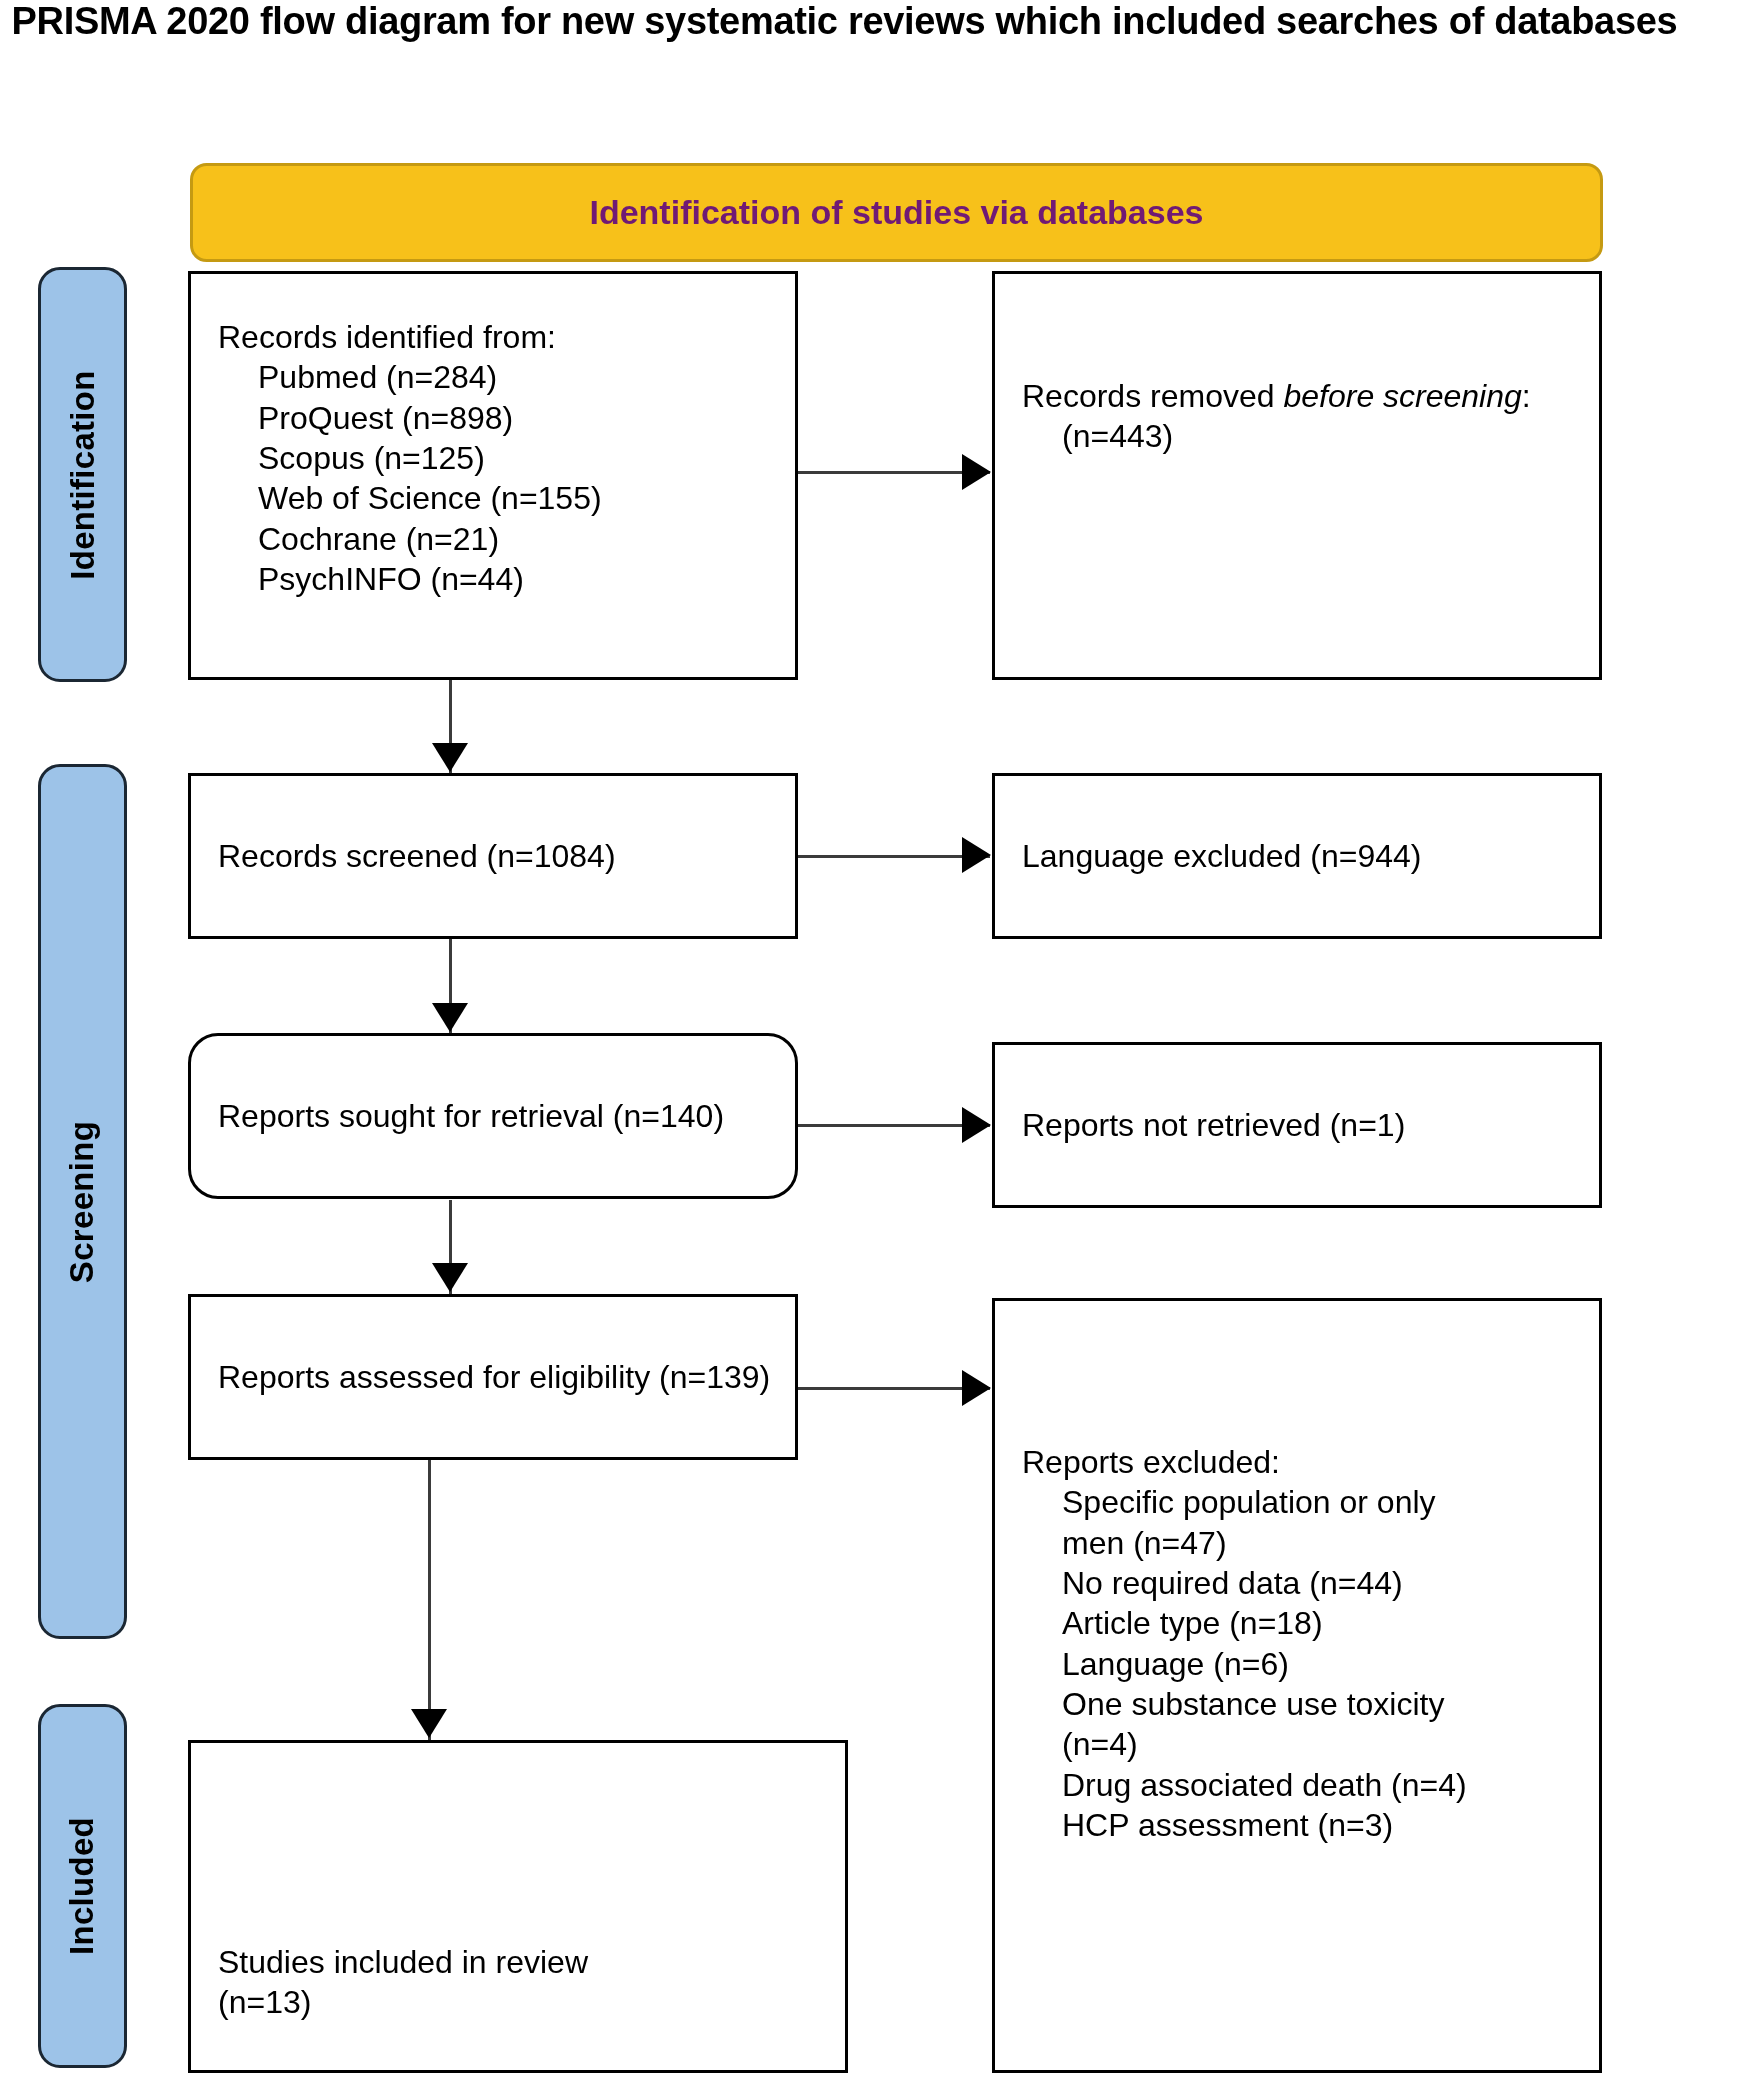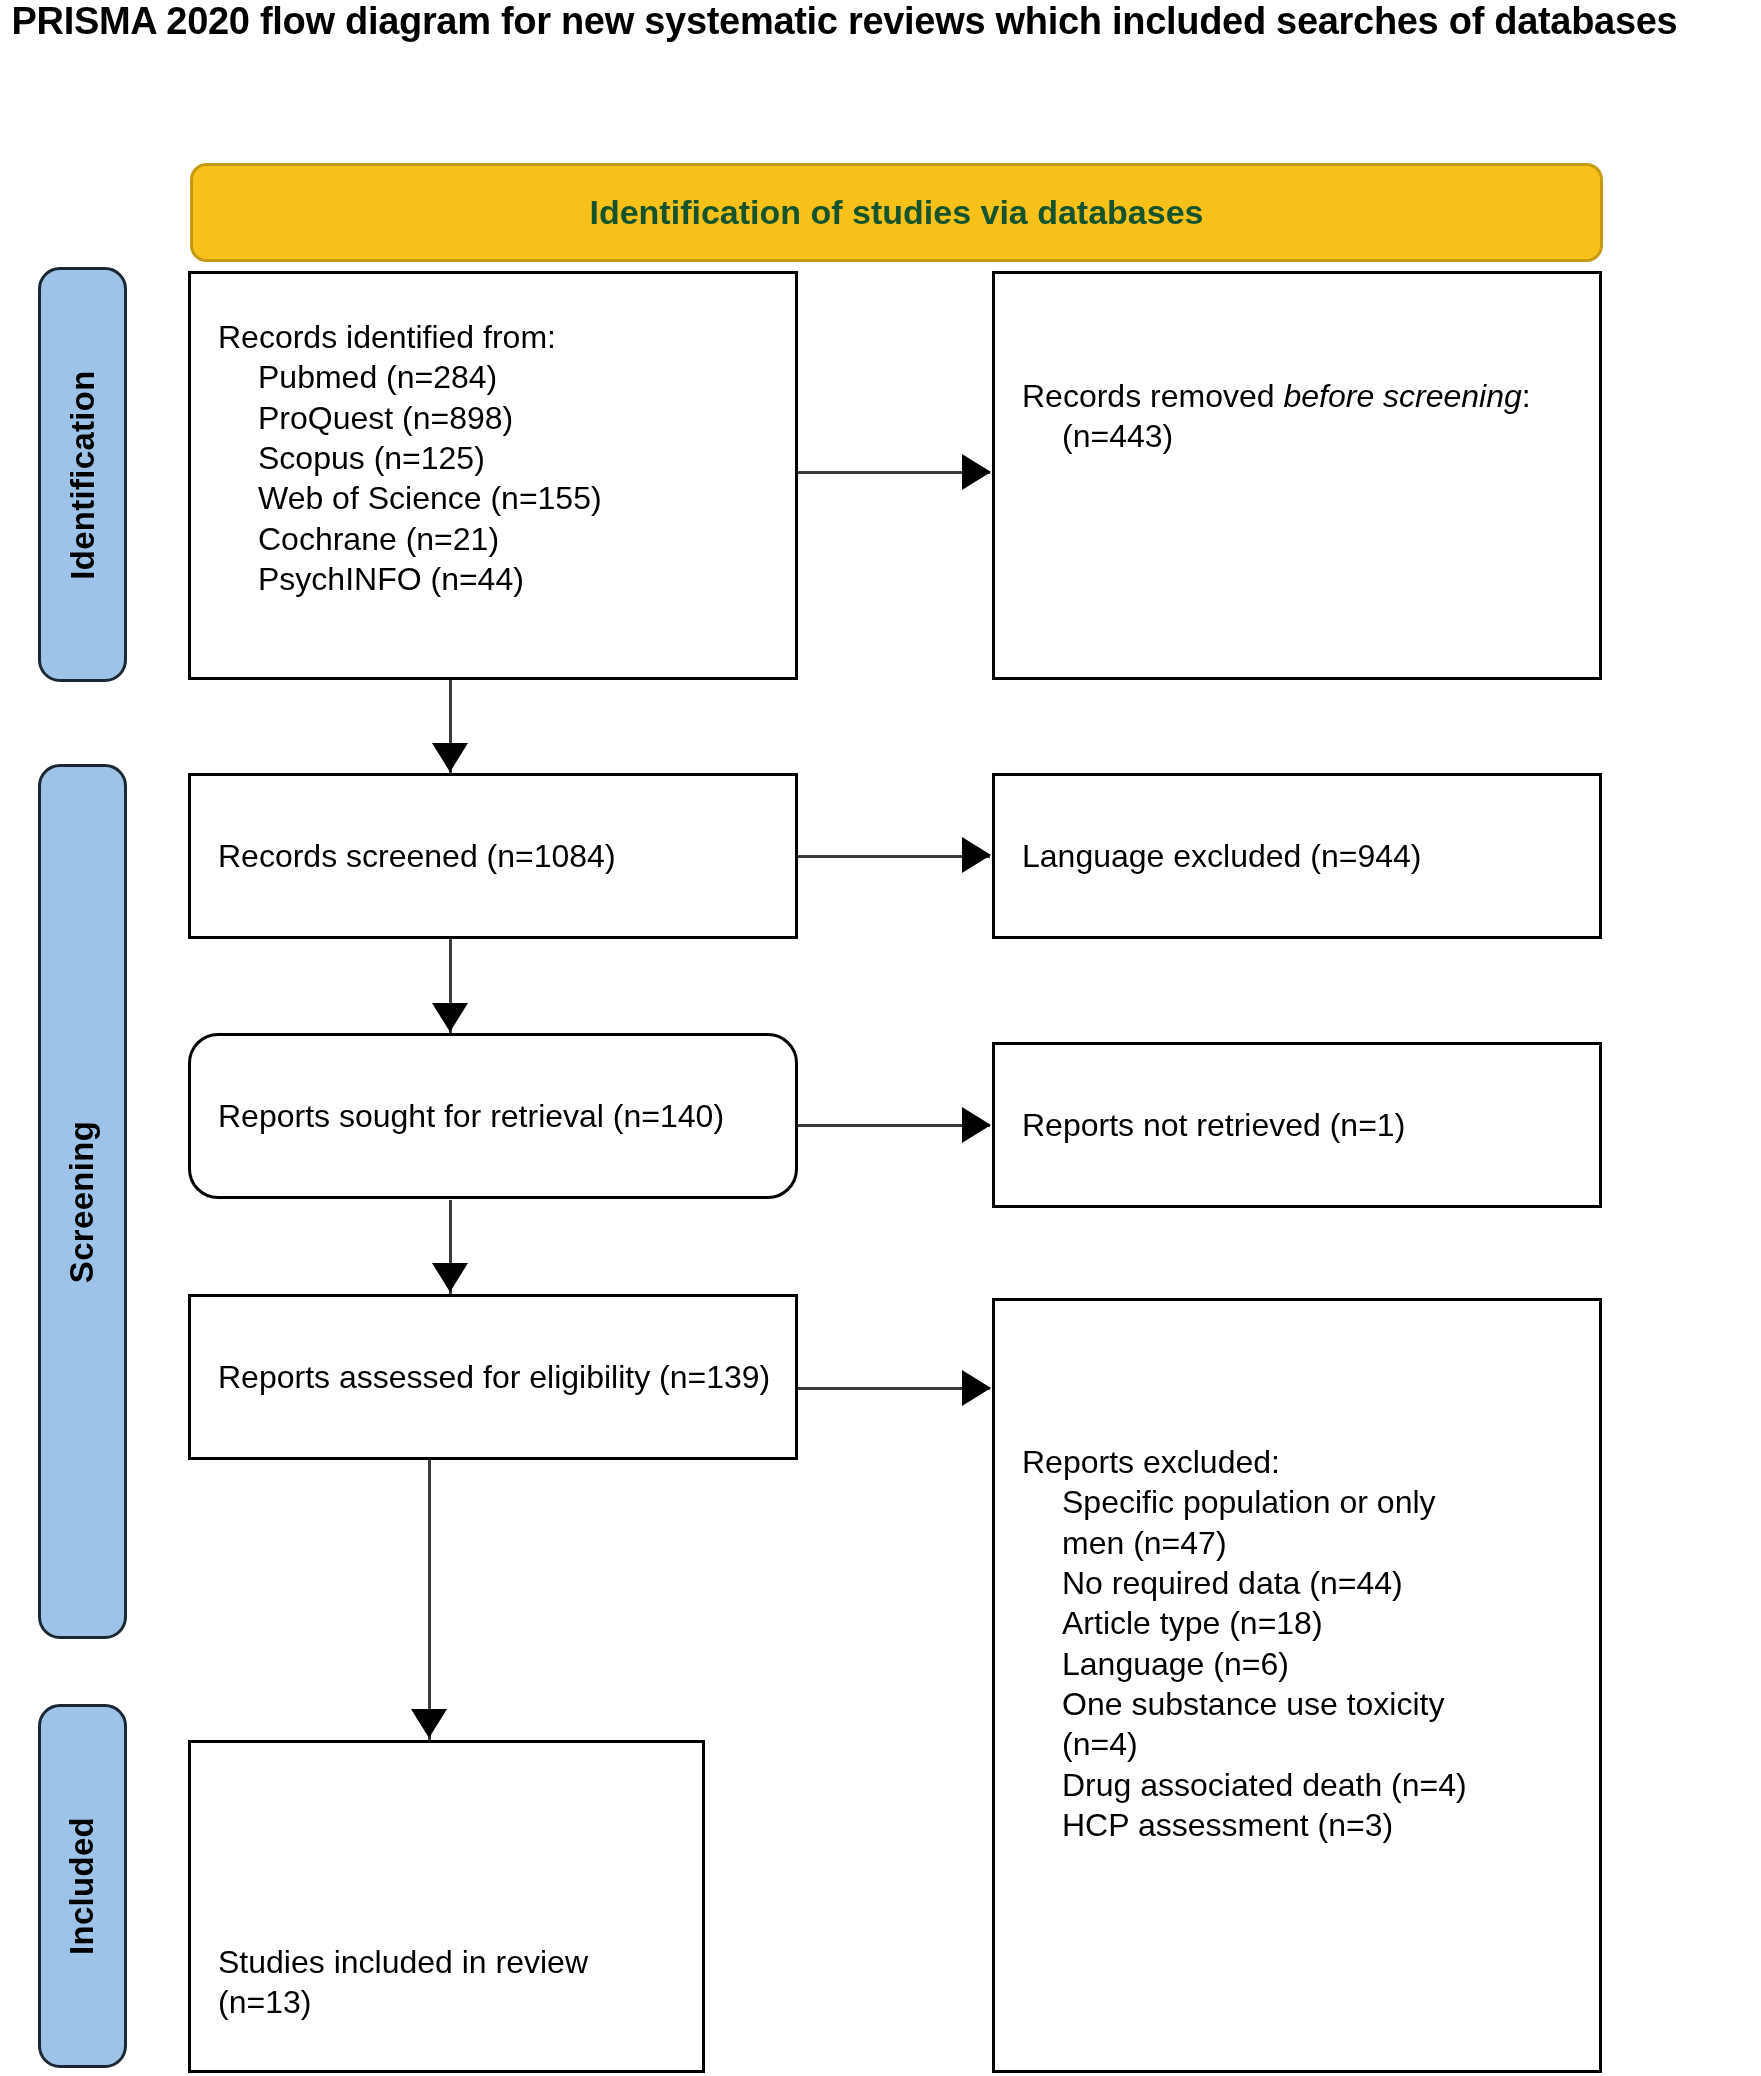--- a/index.html
+++ b/index.html
@@ -57,21 +57,21 @@
     position: absolute;
     background: #F7C11A;
     border: 3.2px solid #C59A12;
     border-radius: 16.6px;
     box-sizing: border-box;
     display: flex;
     align-items: center;
     justify-content: center;
     font-size: 34px;
     font-weight: bold;
-    color: #14532d;
+    color: #701a75;
   }
 
   
   .flow-box {
     position: absolute;
     background: #ffffff;
     border: 3.8px solid #000000;
     box-sizing: border-box;
     padding: 12px;
   }
@@ -243,21 +243,21 @@
       <span class="indent">One substance use toxicity</span>
       <span class="indent">(n=4)</span>
       <span class="indent">Drug associated death (n=4)</span>
       <span class="indent">HCP assessment (n=3)</span>
     </div>
   </div>
 
   <div class="conn-v" style="left:428px; top:1460px; height:281px;"></div>
   <div class="arrow-down" style="left:411px; top:1709px;"></div>
 
-  <div class="flow-box" style="left:188px; top:1740px; width:517px; height:333px;">
+  <div class="flow-box" style="left:188px; top:1740px; width:660px; height:333px;">
     <div class="box-text" style="top:199px;">
       <span class="lead">Studies included in review</span>
       <span class="lead">(n=13)</span>
     </div>
   </div>
 
 </div>
 
 
 </body></html>

